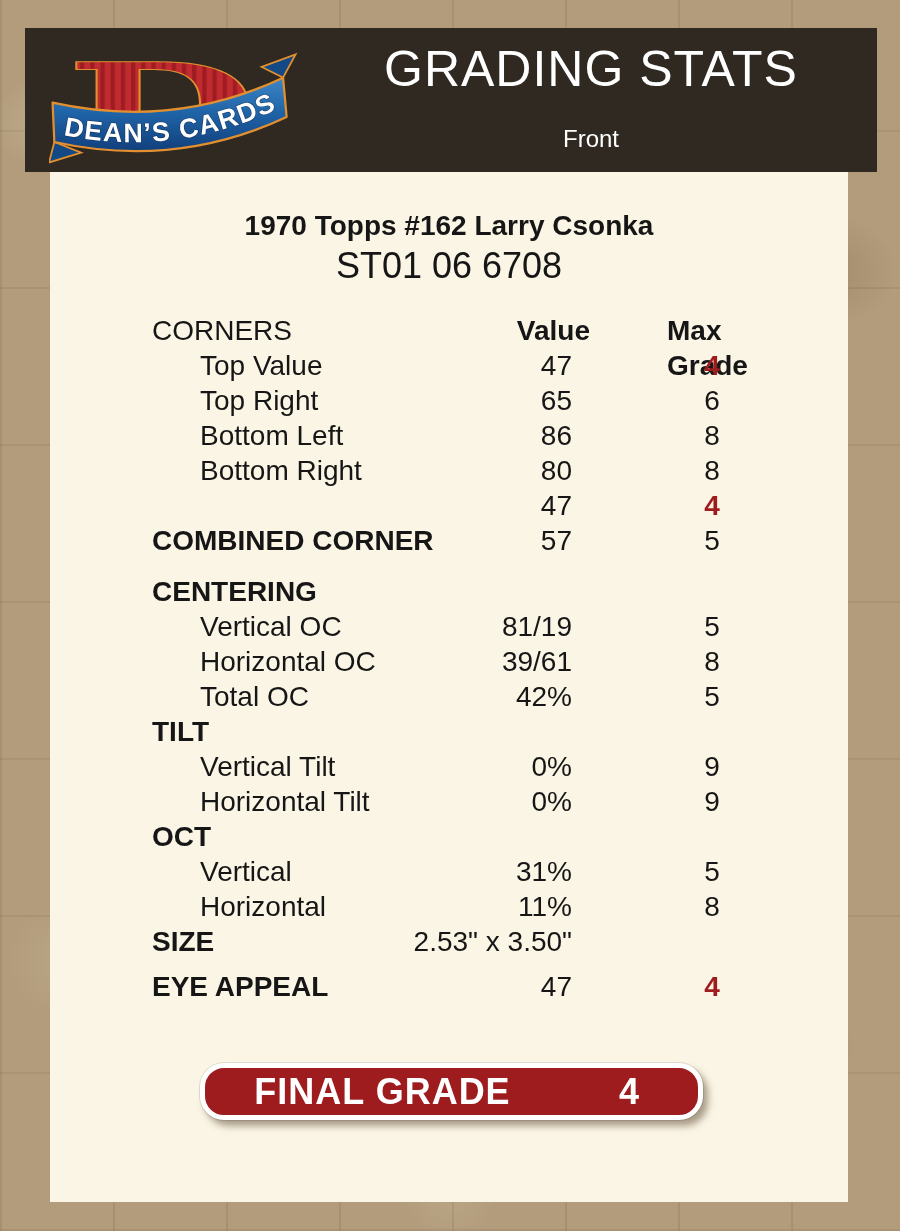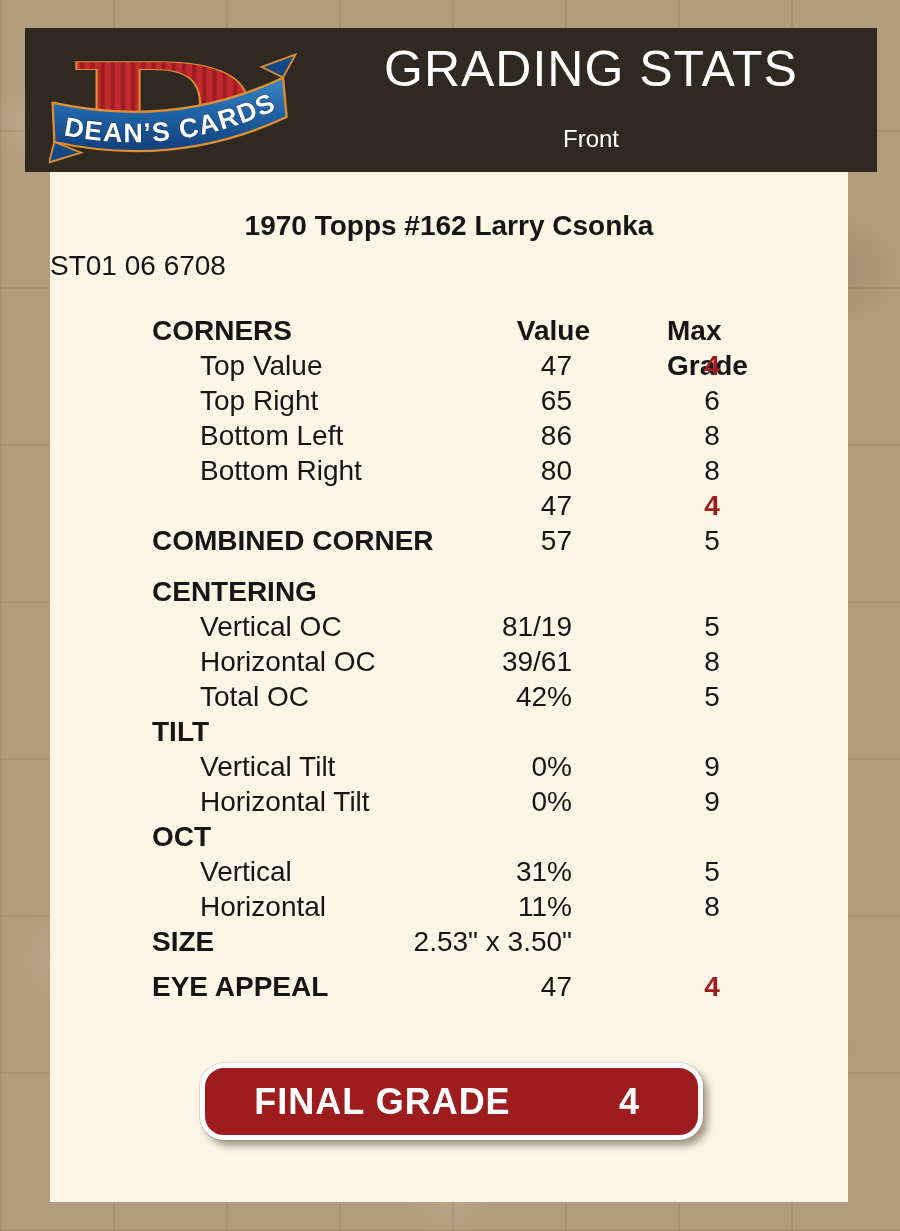--- a/index.html
+++ b/index.html
@@ -40,38 +40,38 @@
   .h-title{font-size:50px; line-height:54px; letter-spacing:1px; font-weight:400;}
   .h-sub{font-size:24px; line-height:38px; font-weight:400;margin-top:24px;}
 
   
   .panel{
     position:absolute; left:50px; top:172px; width:798px; height:1030px;
     background:var(--panel-bg);
   }
   .card-title{position:absolute; top:38px; left:0; right:0; text-align:center;
     font-size:28px; font-weight:bold; line-height:32px;}
-  .card-serial{position:absolute; top:78px; left:0; right:0; text-align:left;
-    font-size:28px; line-height:32px;}
+  .card-serial{position:absolute; top:78px; left:0; right:0; text-align:center;
+    font-size:36px; line-height:32px;}
 
   
   .gtable{position:absolute; top:141px; left:102px; width:620px;}
   .trow{position:relative; height:35px; font-size:28px; line-height:35px;}
   .trow .tlabel{position:absolute; left:0; top:0; white-space:nowrap;}
   .trow.indent .tlabel{left:48px;}
   .trow.bold .tlabel{font-weight:bold;}
   .trow .tvalue{position:absolute; right:200px; top:0; white-space:nowrap; text-align:right;}
   .trow .tmax{position:absolute; left:500px; top:0; width:120px; text-align:center;}
   .trow .tmax.red{color:var(--accent-red); font-weight:bold;}
   .header-row .thvalue{position:absolute; right:182px; top:0; font-weight:bold; white-space:nowrap;}
   .header-row .thmax{position:absolute; left:515px; top:0; width:120px; text-align:left; font-weight:bold;}
 
   
   .final-grade{
-    position:absolute; left:150px; top:891px; width:503px; height:77px;
+    position:absolute; left:150px; top:891px; width:503px; height:57px;
     background:var(--accent-red);
     border:5px solid #ffffff; border-radius:24px;
     box-shadow:0 0 0 1px rgba(0,0,0,.10), 5px 6px 7px rgba(100,84,58,.55);
     display:flex; align-items:center;
     color:#ffffff; font-size:36px; font-weight:bold;
   }
   .fg-label{flex:0 0 72%; text-align:center; letter-spacing:1px;}
   .fg-value{flex:1 1 auto; text-align:center;}
 </style>
 </head>
@@ -106,21 +106,21 @@
     <div class="h-sub">Front</div>
   </div>
 </div>
 
 <div class="panel">
   <div class="card-title">1970 Topps #162 Larry Csonka</div>
   <div class="card-serial">ST01 06 6708</div>
 
   <div class="gtable">
     <div class="trow header-row">
-      <span class="tlabel" style="font-weight:bold">CORNERS</span>
+      <span class="tlabel" style="font-weight:normal">CORNERS</span>
       <span class="thvalue">Value</span>
       <span class="thmax">Max Grade</span>
     </div>
     <div id="rows-host">
         <div class="trow indent">
           <span class="tlabel">Top Value</span>
           <span class="tvalue">47</span>
           <span class="tmax red">4</span>
         </div>
         <div class="trow indent">

